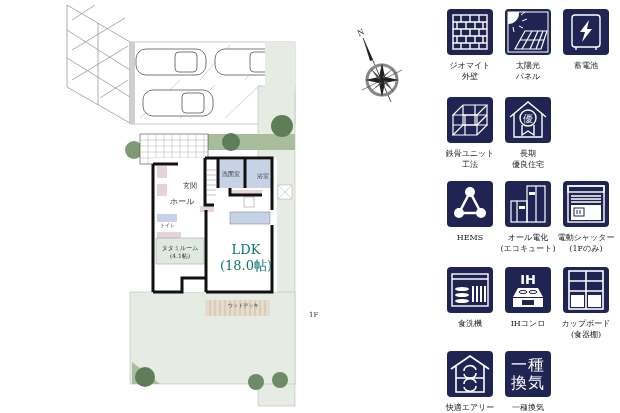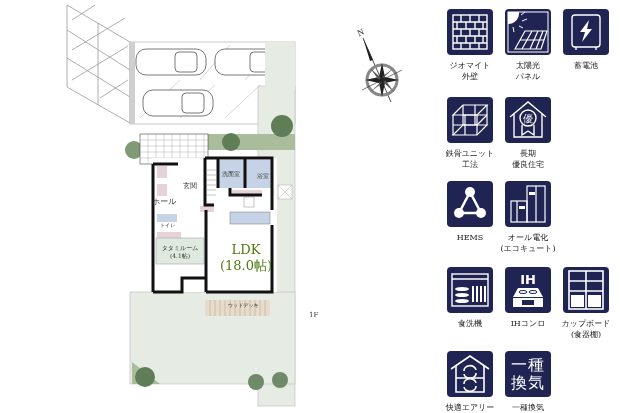--- a/index.html
+++ b/index.html
@@ -6,21 +6,21 @@
   body{width:620px;height:413px;background:#ffffff;position:relative;overflow:hidden;font-family:"DejaVu Serif","Liberation Serif",serif;}
   .plan{position:absolute;left:0;top:0;width:340px;height:408px;}
   .compass{position:absolute;left:345px;top:22px;width:70px;height:90px;}
   .icon-grid{position:absolute;left:440px;top:0;width:180px;height:413px;}
   .feat{position:absolute;width:60px;text-align:center;}
   .feat .box{width:46px;height:46px;margin:9px auto 0;background:#1f2452;border-radius:4px;position:relative;overflow:hidden;}
   .feat .lbl{font-size:8px;line-height:11px;color:#222;margin-top:5px;white-space:pre-line;}
   .feat svg{position:absolute;left:0;top:0;width:46px;height:46px;}
   .txt-icon{color:#fff;font-size:16px;line-height:18px;position:absolute;left:0;right:0;top:5px;text-align:center;letter-spacing:1px;}
   .plan-text{position:absolute;font-size:7px;color:#333;}
-  .ldk{position:absolute;left:214px;top:242px;font-size:13px;line-height:16px;color:#4d7c0f;text-align:center;width:64px;}
+  .ldk{position:absolute;left:214px;top:242px;font-size:13px;line-height:16px;color:#0f766e;text-align:center;width:64px;}
   .tatami{position:absolute;left:160px;top:244px;font-size:6px;line-height:8px;color:#333;text-align:center;width:40px;}
 </style>
 </head>
 <body>
 
 <div class="plan">
   <svg width="340" height="413" viewBox="0 0 340 413">
 
     <g stroke="#999" stroke-width="0.8" fill="none">
       <polyline points="67,5 130,42 130,123 67,87 67,5"></polyline>
@@ -142,21 +142,21 @@
           <line x1="265" y1="300" x2="265" y2="316"></line>
       </g>
     </g>
 
     <rect x="278" y="185" width="14" height="14" fill="#fff" stroke="#aaa" stroke-width="0.5"></rect>
     <line x1="278" y1="185" x2="292" y2="199" stroke="#aaa" stroke-width="0.5"></line>
     <line x1="292" y1="185" x2="278" y2="199" stroke="#aaa" stroke-width="0.5"></line>
   </svg>
 
   <span class="plan-text" style="left:183px;top:181px;">玄関</span>
-  <span class="plan-text" style="left:152px;top:196px;font-size:8px;">ホール</span>
+  <span class="plan-text" style="left:170px;top:196px;font-size:8px;">ホール</span>
   <span class="plan-text" style="left:222px;top:170px;font-size:6px;">洗面室</span>
   <span class="plan-text" style="left:257px;top:172px;font-size:6px;">浴室</span>
   <span class="plan-text" style="left:160px;top:222px;font-size:5px;">トイレ</span>
   <div class="ldk">
     <div>LDK</div>
     <div>(18.0帖)</div>
   </div>
   <div class="tatami">
     <div>タタミルーム</div>
     <div>(4.1帖)</div>
@@ -318,20 +318,39 @@
             <line x1="12" y1="20" x2="12" y2="41"></line>
           </g>
         <rect x="24" y="11" width="6" height="3" fill="#fff"></rect>
           <rect x="14" y="25" width="6" height="3" fill="#fff"></rect>
         </svg>
     </div>
     <div class="lbl">オール電化
 (エコキュート)</div>
   </div>
 
+  <div class="feat" style="left:116px;top:172px;">
+    <div class="box">
+      <svg viewBox="0 0 46 46">
+          <g stroke="#fff" stroke-width="1.4" fill="none">
+        <rect x="5" y="5" width="36" height="36"></rect>
+            <rect x="5" y="5" width="36" height="6"></rect>
+        <line x1="8" y1="15" x2="38" y2="15"></line>
+            <line x1="8" y1="18" x2="38" y2="18"></line>
+            <line x1="8" y1="21" x2="38" y2="21"></line>
+          </g>
+        <rect x="8" y="24" width="30" height="15" fill="#fff"></rect>
+        <rect x="11" y="27" width="10" height="8" fill="none" stroke="#1f2452" stroke-width="1"></rect>
+        <line x1="14" y1="29" x2="14" y2="33" stroke="#1f2452" stroke-width="1"></line>
+          <line x1="17" y1="29" x2="17" y2="33" stroke="#1f2452" stroke-width="1"></line>
+        </svg>
+    </div>
+    <div class="lbl">電動シャッター
+(1Fのみ)</div>
+  </div>
 
   <div class="feat" style="left:0;top:258px;">
     <div class="box">
       <svg viewBox="0 0 46 46">
           <g stroke="#fff" stroke-width="1.4" fill="none">
         <rect x="5" y="7" width="36" height="32"></rect>
             <line x1="5" y1="12" x2="41" y2="12"></line>
           </g>
         <g fill="#fff">
             <ellipse cx="15" cy="22" rx="7" ry="2"></ellipse>

